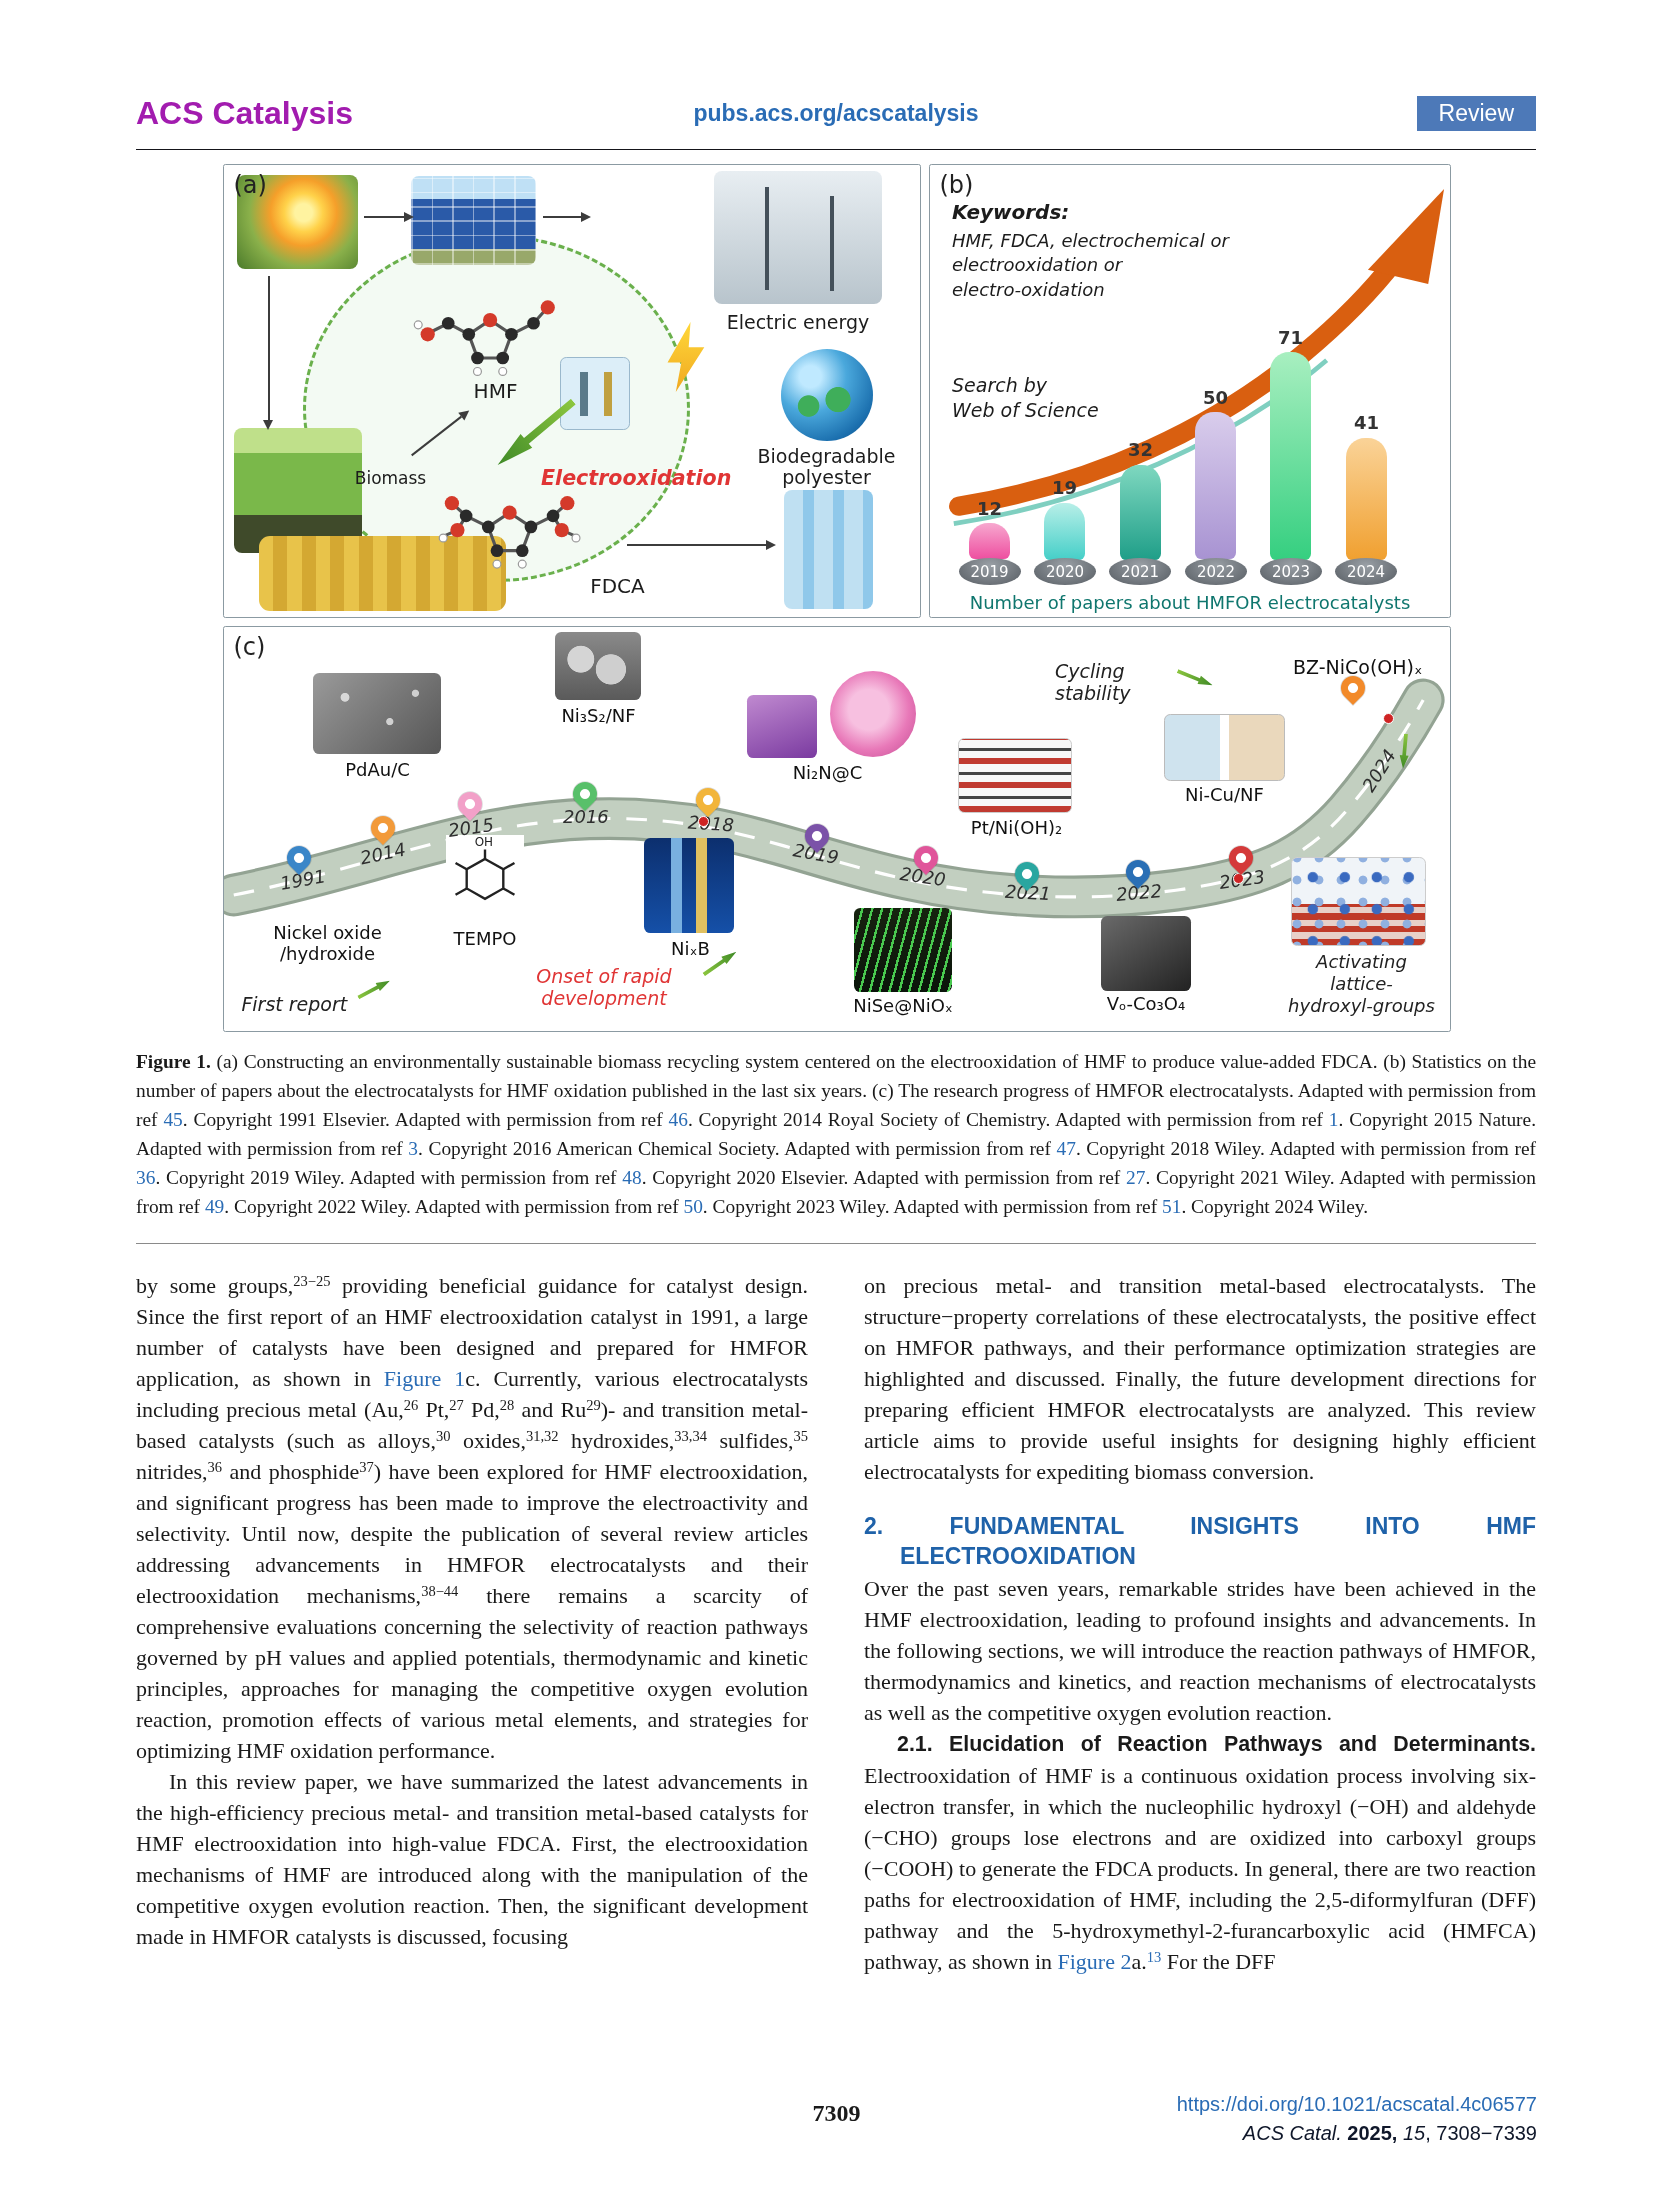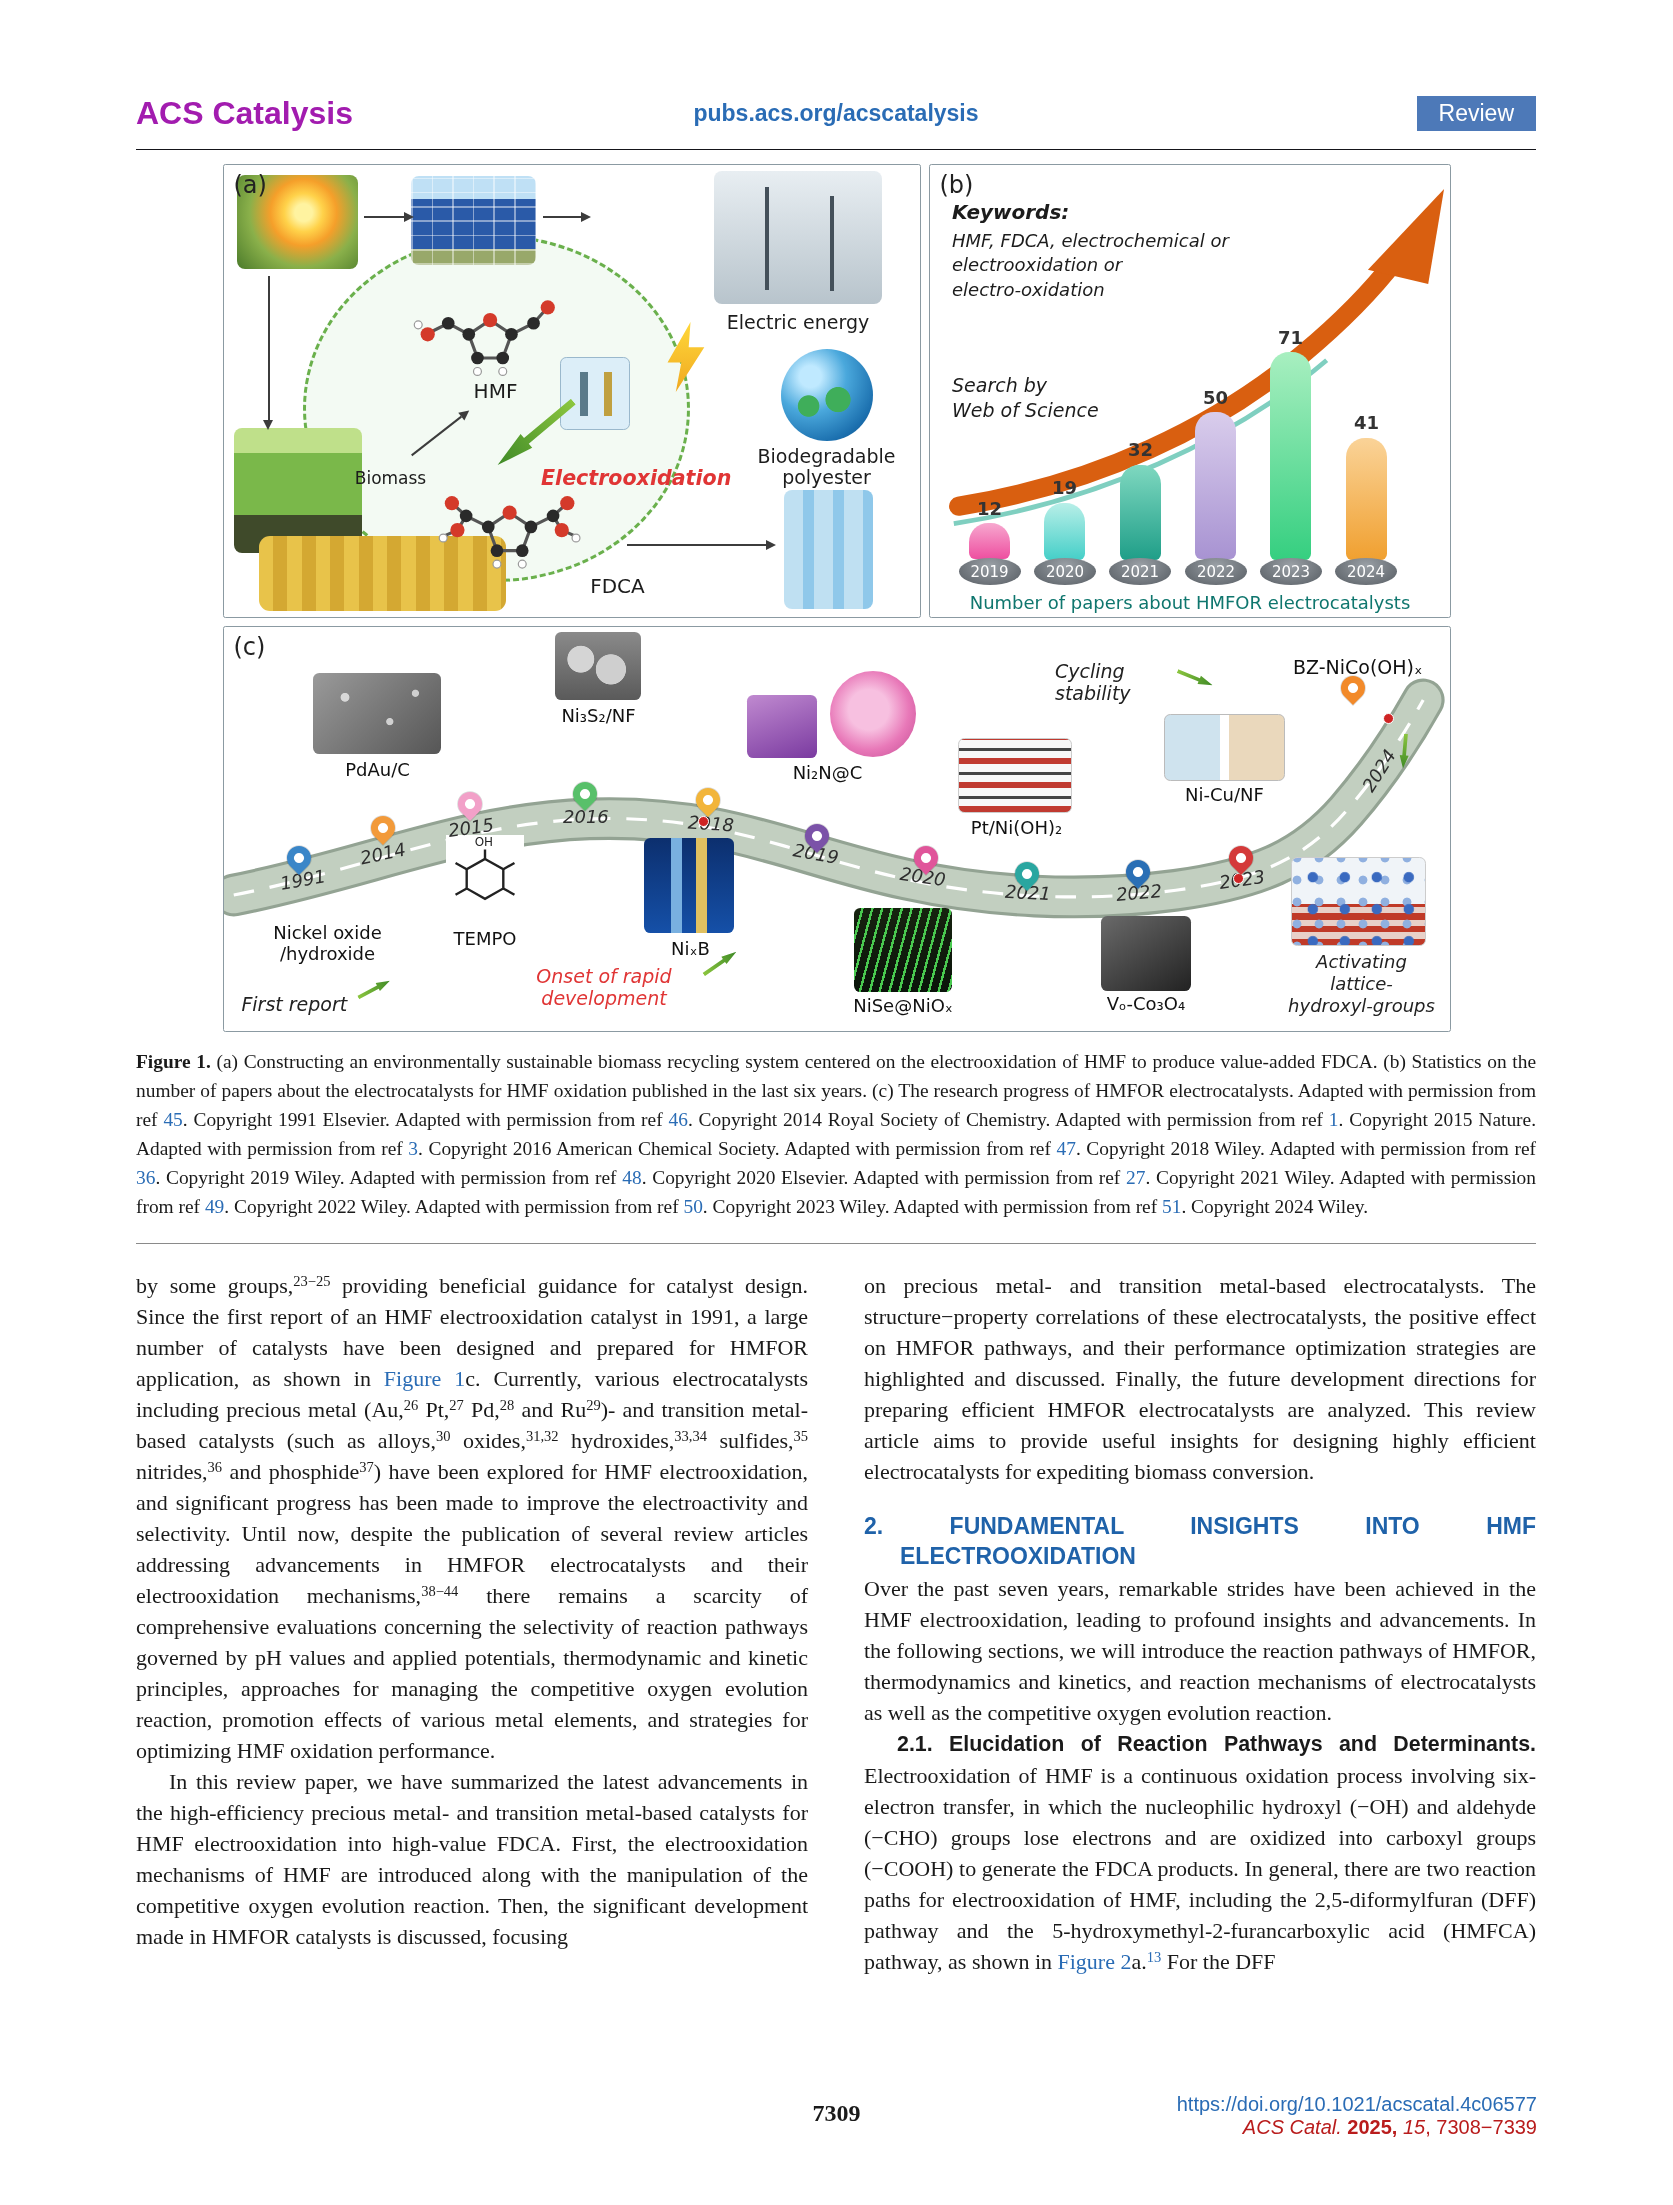--- a/index.html
+++ b/index.html
@@ -79,21 +79,21 @@
   .seg-i{font-style:italic}
   .seg-l{color:#2a6cb5}
   .seg-sup{font-size:.66em;position:relative;top:-.45em;line-height:0}
   .seg-supl{font-size:.66em;position:relative;top:-.45em;line-height:0;color:#2a6cb5}
   .seg-bh{font-weight:700;font-family:"Liberation Sans",sans-serif;font-size:21.4px}
 
   
   .pageno{position:absolute;left:0;top:2100px;width:1673px;text-align:center;font-weight:700;font-size:24px}
   .footR{position:absolute;right:136px;top:2093px;text-align:right;font-family:"Liberation Sans",sans-serif}
   .doi{font-size:20px;color:#2a6cb5}
-  .cit{font-size:20px;color:#b91c1c;margin-top:0}
+  .cit{font-size:20px;color:#0f172a;margin-top:6px}
 </style>
 </head>
 <body>
 
 <div class="page">
 
   <div class="hdr">
     <div class="jname">ACS Catalysis</div>
     <div class="jurl">pubs.acs.org/acscatalysis</div>
     <div class="jbadge">Review</div>

